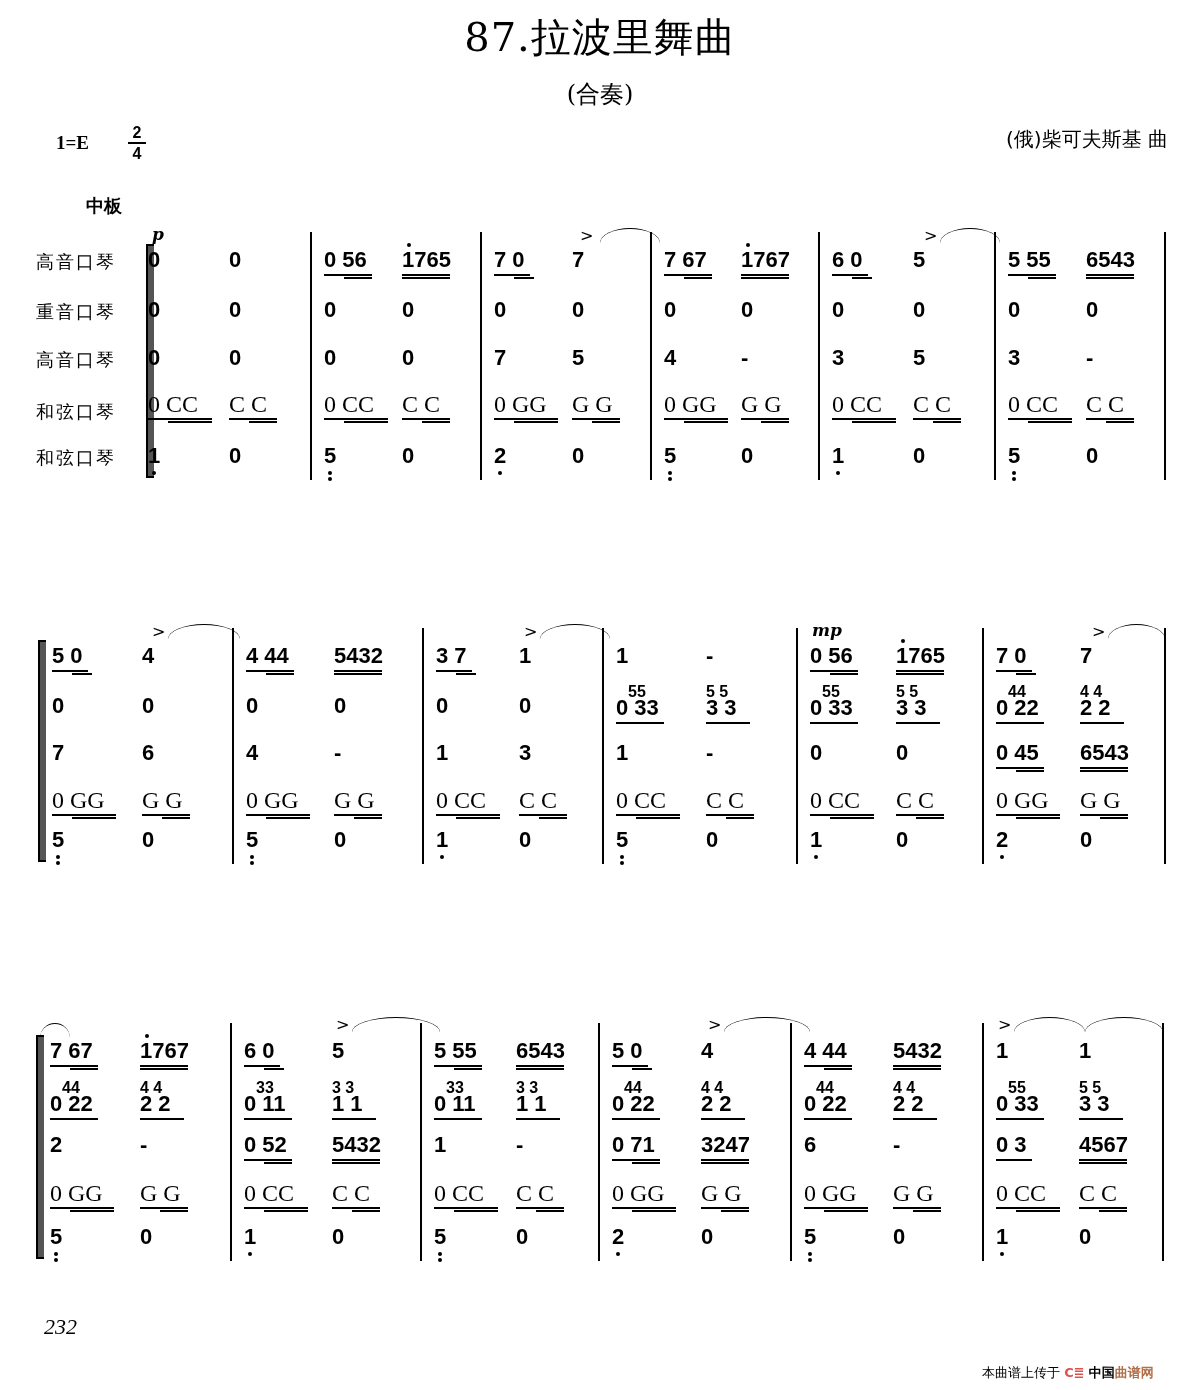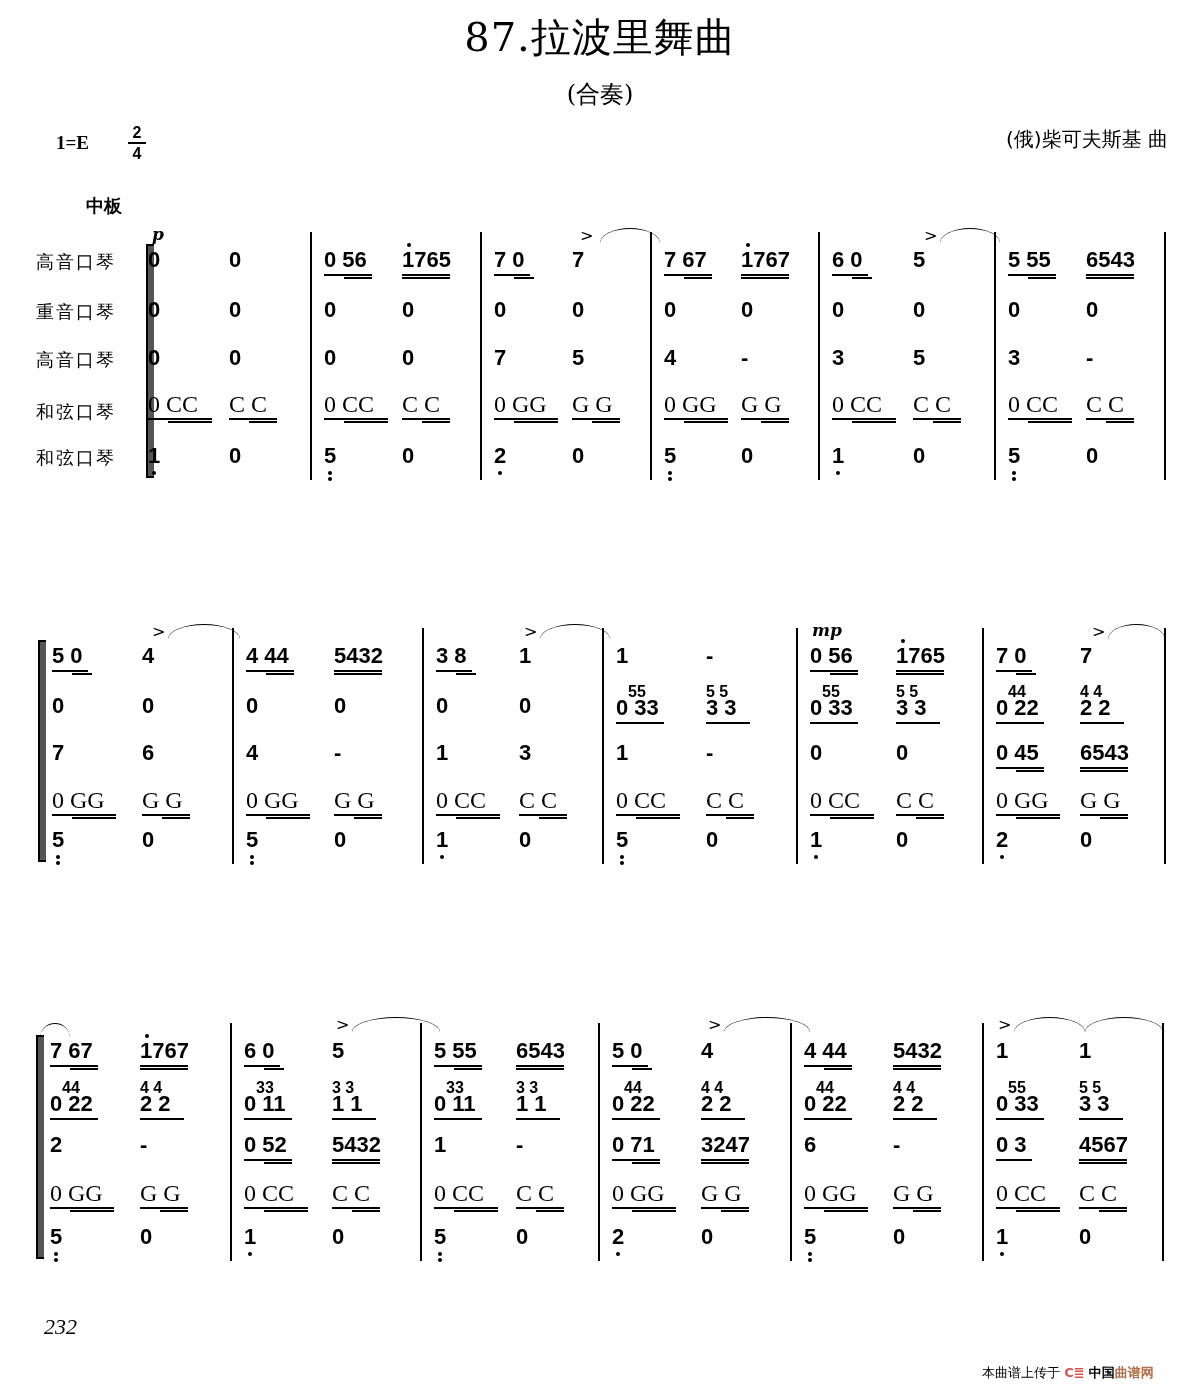--- a/index.html
+++ b/index.html
@@ -214,21 +214,21 @@
     <div class="abs chord" style="left:246px;top:788px">0 GG</div>
     <div class="abs ul" style="left:246px;top:814px;width:64px"></div>
     <div class="abs ul" style="left:266px;top:817px;width:44px"></div>
     <div class="abs chord" style="left:334px;top:788px">G G</div>
     <div class="abs ul" style="left:334px;top:814px;width:48px"></div>
     <div class="abs ul" style="left:354px;top:817px;width:28px"></div>
     <div class="abs note" style="left:246px;top:828px">5</div>
     <div class="abs dot" style="left:250px;top:855px"></div>
     <div class="abs dot" style="left:250px;top:861px"></div>
     <div class="abs note" style="left:334px;top:828px">0</div>
-    <div class="abs note" style="left:436px;top:644px">3 8</div>
+    <div class="abs note" style="left:436px;top:644px">3 7</div>
     <div class="abs ul" style="left:436px;top:670px;width:36px"></div>
     <div class="abs ul" style="left:456px;top:673px;width:20px"></div>
     <div class="abs note" style="left:519px;top:644px">1</div>
     <div class="abs note" style="left:436px;top:694px">0</div>
     <div class="abs note" style="left:519px;top:694px">0</div>
     <div class="abs note" style="left:436px;top:741px">1</div>
     <div class="abs note" style="left:519px;top:741px">3</div>
     <div class="abs chord" style="left:436px;top:788px">0 CC</div>
     <div class="abs ul" style="left:436px;top:814px;width:64px"></div>
     <div class="abs ul" style="left:456px;top:817px;width:44px"></div>

